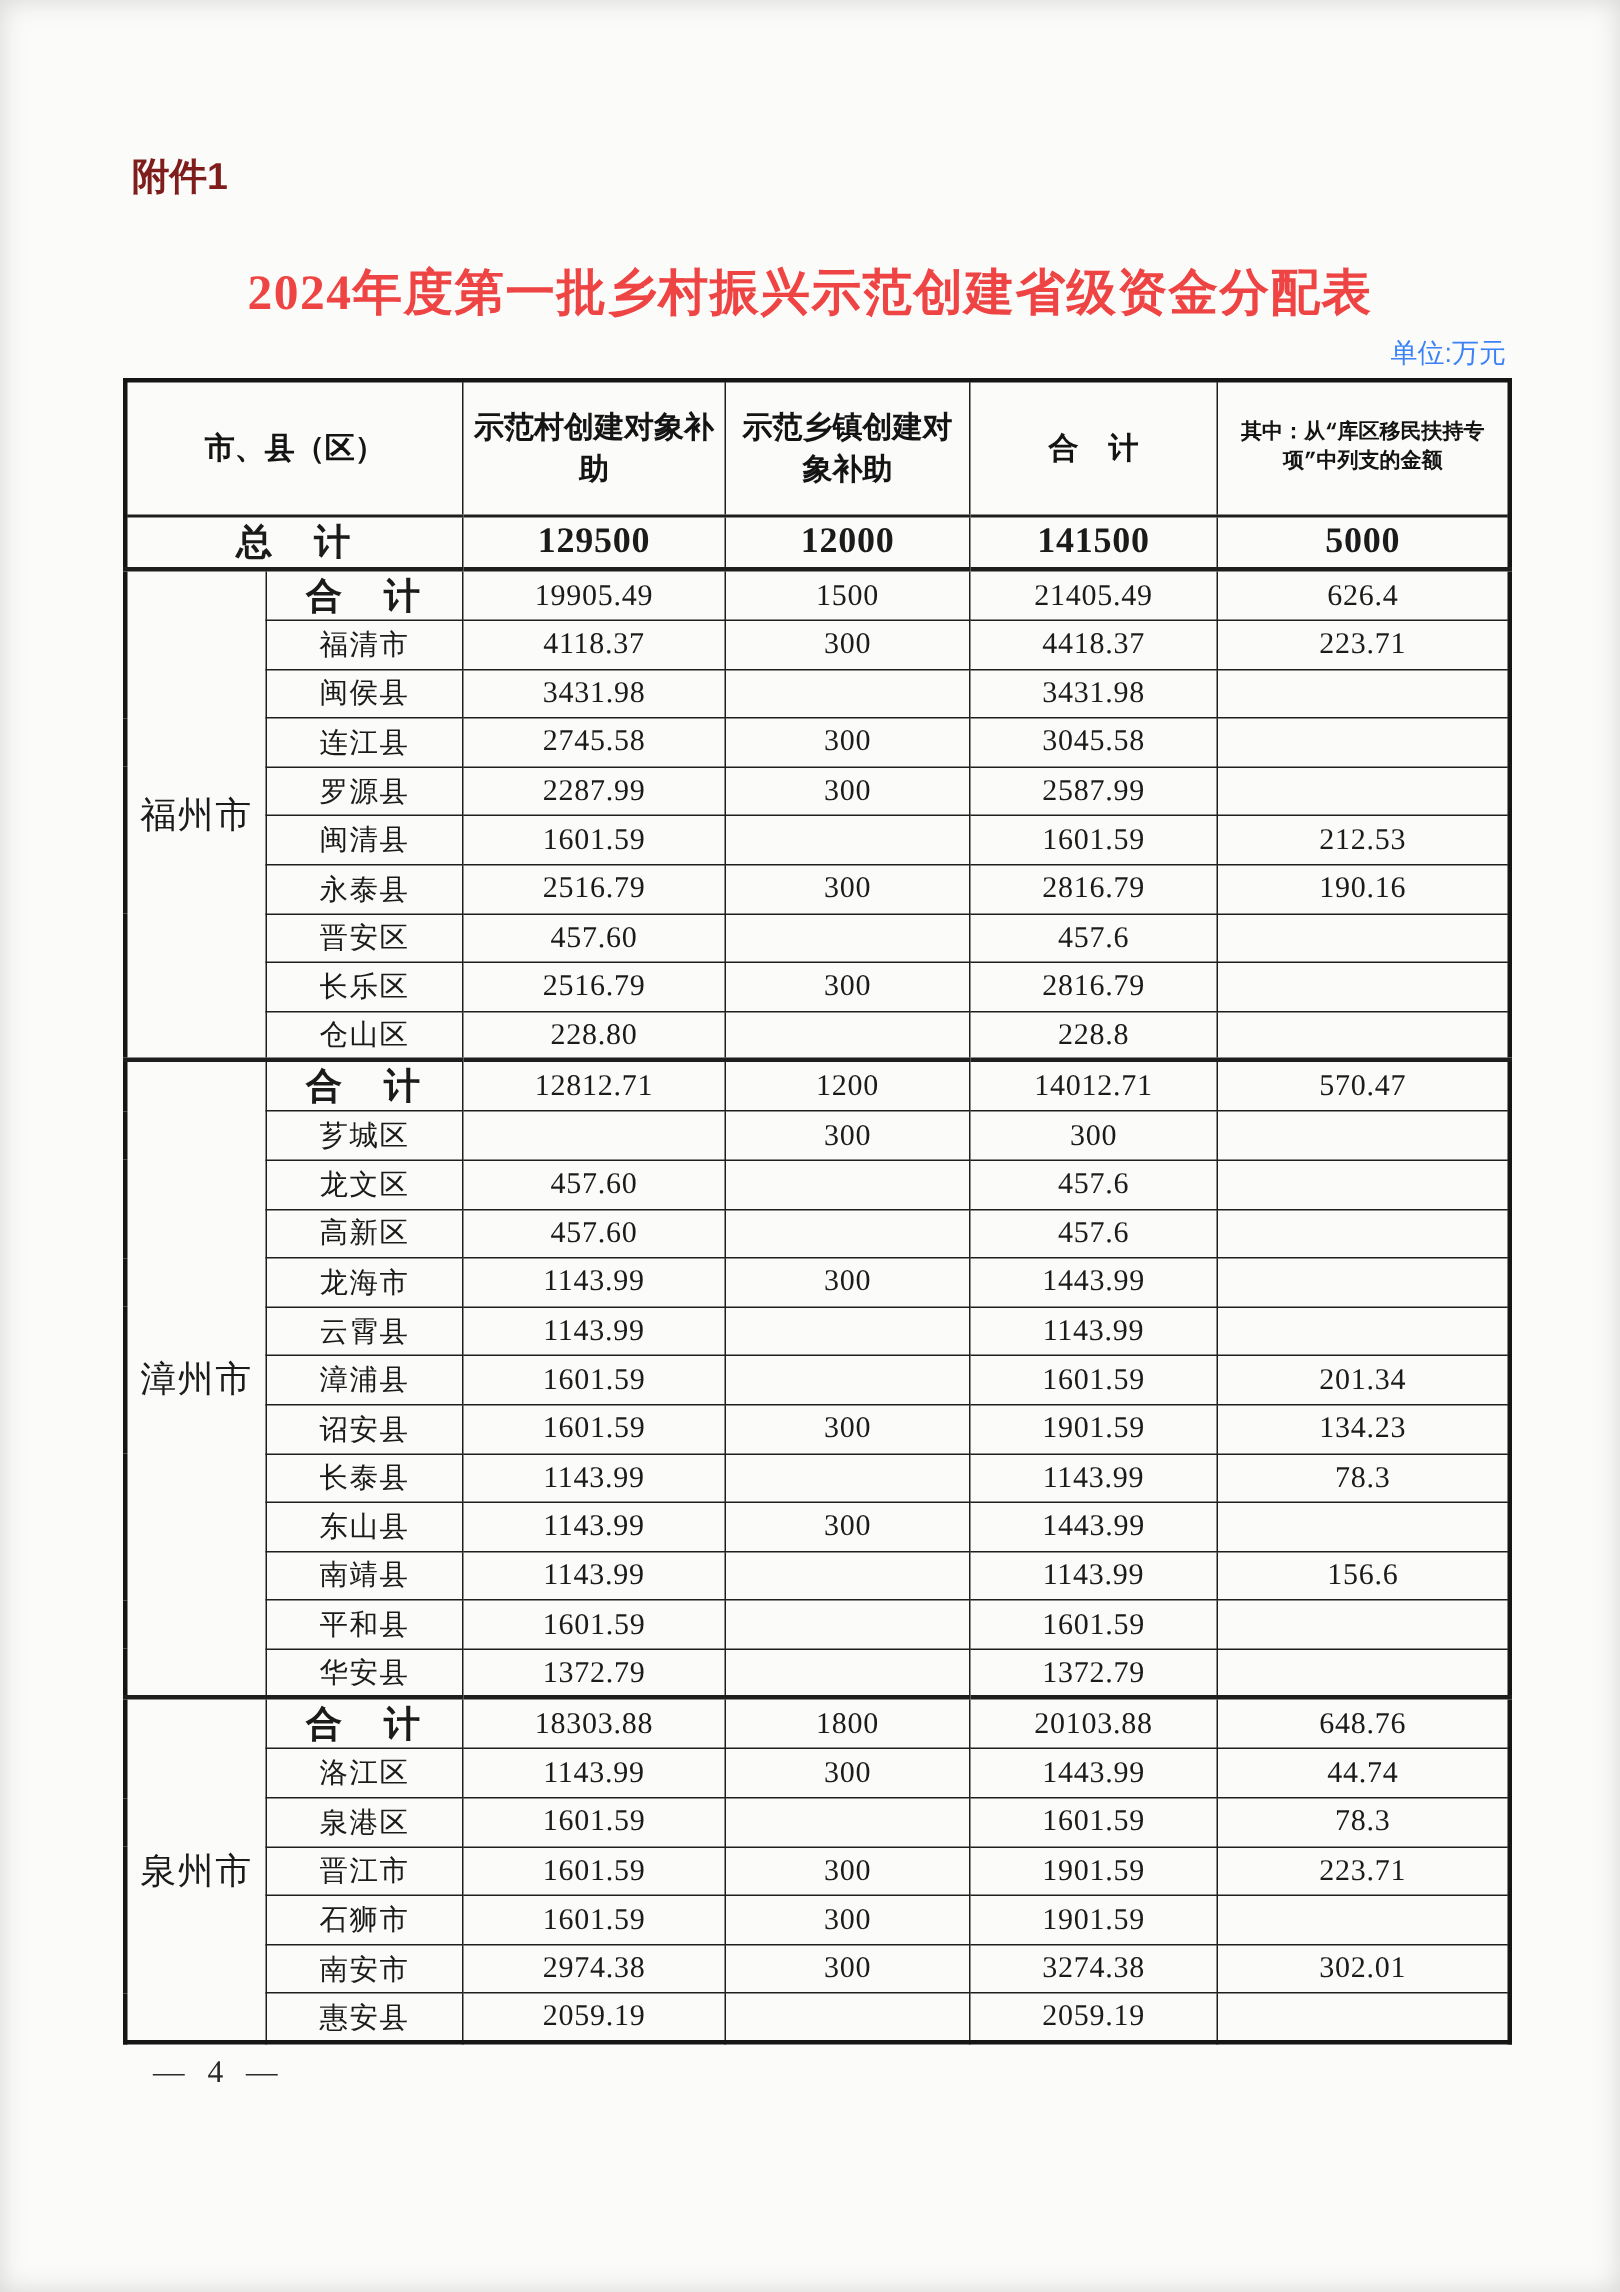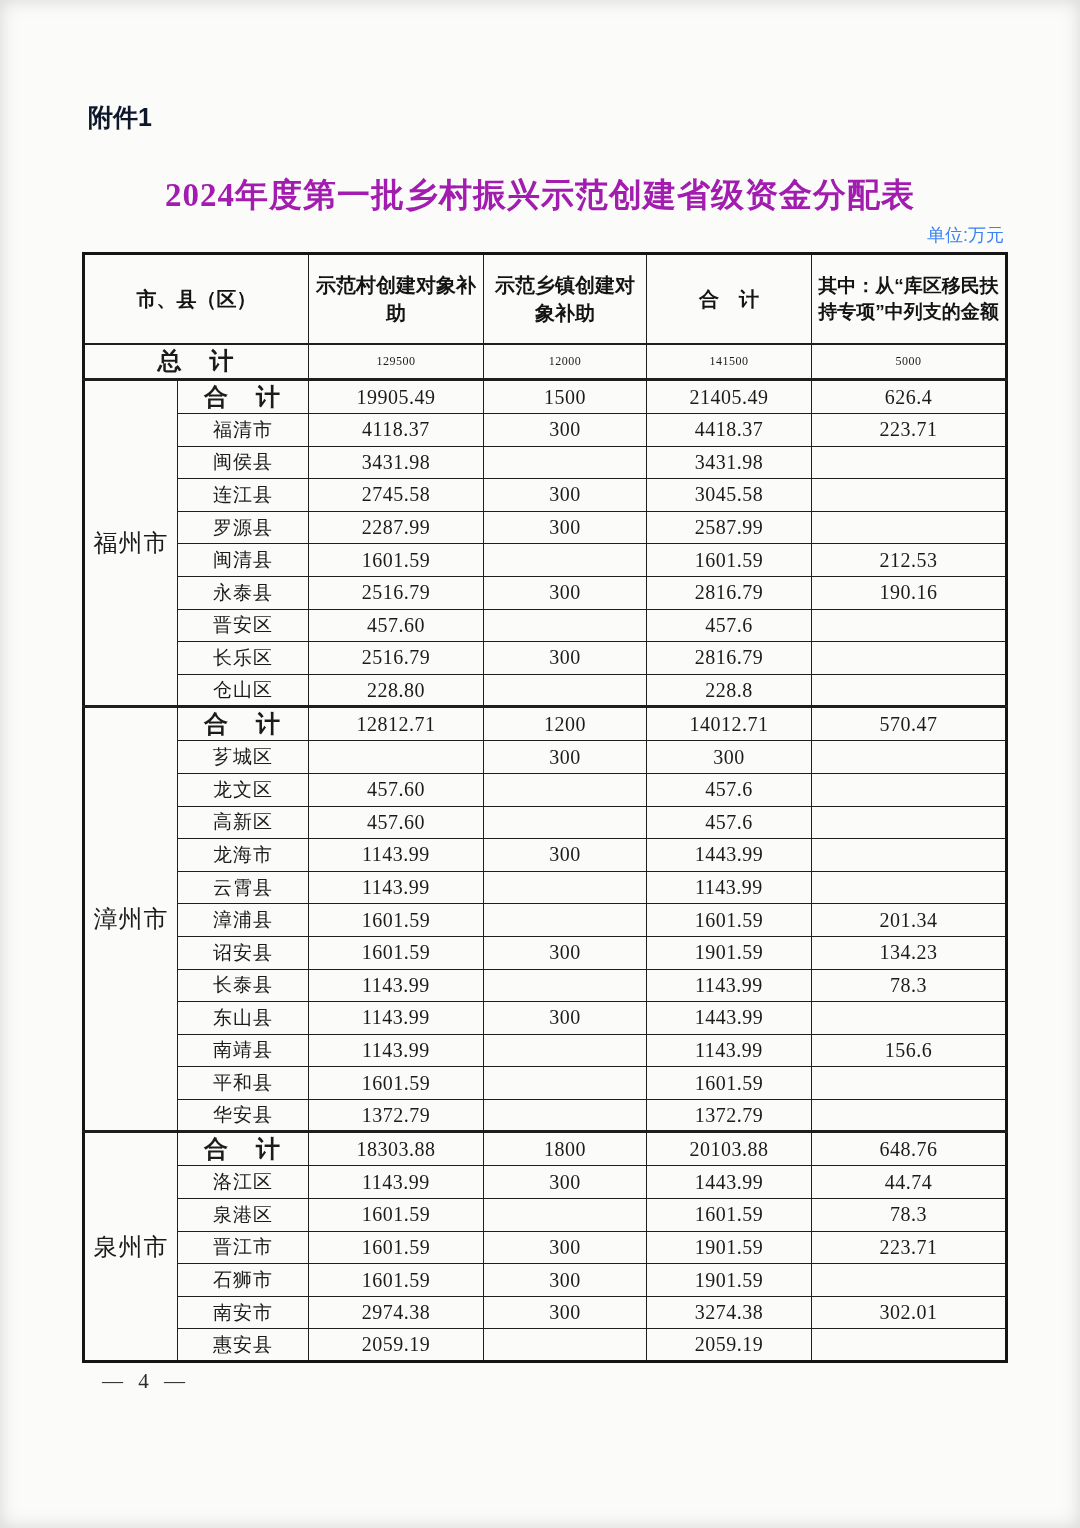--- a/index.html
+++ b/index.html
@@ -12,27 +12,27 @@
     color: #1b1b1b;
   }
   .scan-frame {
     position: absolute; inset: 0;
     box-shadow: inset 0 0 18px rgba(120,120,115,0.28);
     pointer-events: none;
   }
   .attachment-label {
     position: absolute; top: 101px; left: 88px;
     font-family: "Liberation Sans", sans-serif;
-    font-weight: 700; font-size: 25px; color: #0f172a;
+    font-weight: 700; font-size: 25px; color: #7f1d1d;
   }
   .doc-title {
     position: absolute; top: 151px; left: 0; width: 100%;
     text-align: center;
     font-family: "Liberation Serif", serif;
-    font-weight: 700; font-size: 33px; letter-spacing: 1px; color: #a21caf;
+    font-weight: 700; font-size: 33px; letter-spacing: 1px; color: #ef4444;
   }
   .unit-label {
     position: absolute; top: 223px; right: 76px;
     font-family: "Liberation Sans", sans-serif;
     font-size: 18px; color: #3b82f6;
   }
   .table-wrap { position: absolute; top: 252px; left: 82px; }
   table.alloc {
     border-collapse: collapse;
     table-layout: fixed;
@@ -45,39 +45,39 @@
     text-align: center;
     vertical-align: middle;
     overflow: hidden;
   }
   thead tr { height: 90px; }
   th {
     font-family: "Liberation Sans", sans-serif;
     font-weight: 600; font-size: 20px; line-height: 1.4;
     color: #141414;
   }
-  th.th-special { font-size: 19px; line-height: 1.35; padding: 0 8px; }
+  th.th-special { font-size: 14px; line-height: 1.35; padding: 0 8px; font-family: Liberation Mono, monospace; }
   tr.total-row { height: 36px; }
   tr.total-row td { border-top-width: 2.6px; }
   tbody tr.body-row { height: 32.6px; }
   tr.group-start td { border-top-width: 3px; }
   td.label-cell {
     font-size: 19px; letter-spacing: 1px;
     font-family: Liberation Mono, monospace;
   }
   td.subtotal-label, td.total-label {
     font-family: "Liberation Sans", sans-serif;
     font-weight: 600; font-size: 24px; letter-spacing: 2px;
   }
   td.num-cell {
     font-size: 20px;
     font-family: "Liberation Serif", serif;
     letter-spacing: 0.5px;
   }
-  tr.total-row td.num-cell { font-size: 12px; }
+  tr.total-row td.num-cell { font-size: 24px; font-weight: bold; }
   td.city-cell {
     font-size: 24px; letter-spacing: 1px;
     font-family: Liberation Mono, monospace;
   }
   .page-number {
     position: absolute; top: 1369px; left: 102px;
     font-size: 21px; letter-spacing: 5px; color: #2a2a2a;
     font-family: "Liberation Serif", serif;
   }
 </style>

